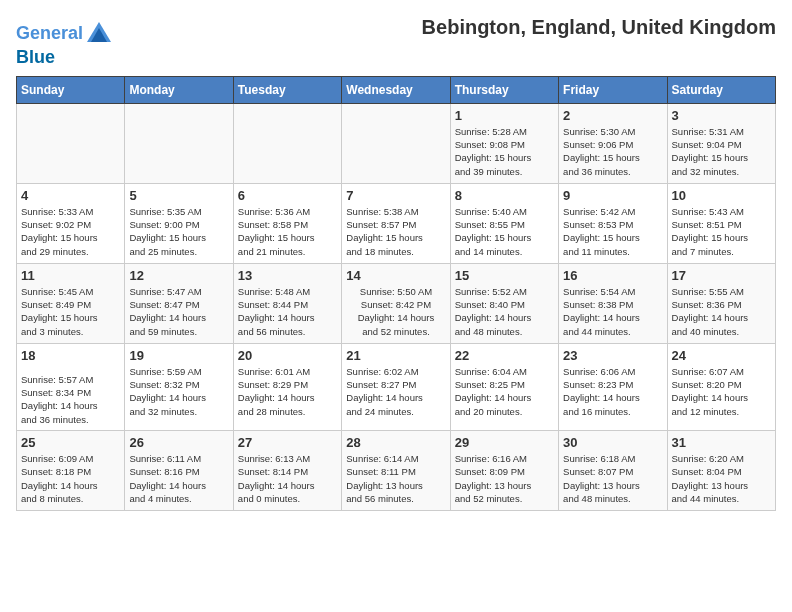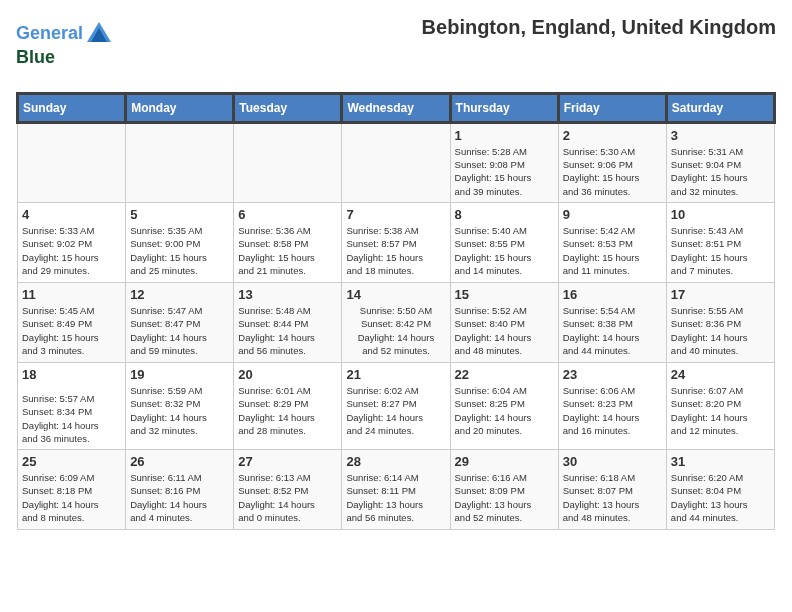--- a/index.html
+++ b/index.html
@@ -7,21 +7,21 @@
       font-family: Arial, sans-serif;
       background: #fff;
       width: 792px;
       min-height: 612px;
       padding: 16px;
     }
     .header-area {
       display: flex;
       justify-content: space-between;
       align-items: flex-start;
-      margin-bottom: 24px;
+      margin-bottom: 8px;
     }
     .logo {
       display: flex;
       align-items: center;
       margin-top: 4px;
     }
     .logo-text {
       font-size: 18px;
       font-weight: bold;
       color: #333;
@@ -51,21 +51,21 @@
       border-collapse: collapse;
       font-size: 11px;
     }
     thead tr th {
       background-color: #4a7fc1;
       color: #fff;
       padding: 6px 4px;
       text-align: left;
       font-size: 12px;
       font-weight: bold;
-      border: 3px solid #404040;
+      border: 1px solid #404040;
     }
     tbody tr td {
       border: 1px solid #ccc;
       padding: 4px 4px;
       vertical-align: top;
       height: 80px;
       background: #fff;
       width: calc(100% / 7);
     }
     tbody tr:nth-child(odd) td {
@@ -91,21 +91,21 @@
 <body>
 
 <div class="header-area">
   <div class="logo">
     <div>
       <div class="logo-text">
         <span class="blue">General</span><svg class="logo-icon" viewBox="0 0 28 28" style="display:inline-block;vertical-align:middle;margin-left:2px;">
             <polygon points="14,2 26,22 2,22" fill="#4a90d9"></polygon>
             <polygon points="14,8 22,22 6,22" fill="#1a5fa8"></polygon>
           </svg><br>
-        <span style="color:#14532d;text-align:center;">Blue</span>
+        <span style="color:#0369a1;text-align:center;">Blue</span>
       </div>
     </div>
   </div>
   <div class="title-area">
     <div class="subtitle">Bebington, England, United Kingdom</div>
   </div>
 </div>
 
 <table>
   <thead>
@@ -311,21 +311,21 @@
         <td>
           <span class="day-number">26</span>
           <div class="day-info" style="white-space: pre-line;">Sunrise: 6:11 AM
 Sunset: 8:16 PM
 Daylight: 14 hours
 and 4 minutes.</div>
         </td>
         <td>
           <span class="day-number">27</span>
           <div class="day-info" style="white-space: pre-line;">Sunrise: 6:13 AM
-Sunset: 8:52 PM
+Sunset: 8:14 PM
 Daylight: 14 hours
 and 0 minutes.</div>
         </td>
         <td>
           <span class="day-number">28</span>
           <div class="day-info" style="white-space: pre-line;">Sunrise: 6:14 AM
 Sunset: 8:11 PM
 Daylight: 13 hours
 and 56 minutes.</div>
         </td>

